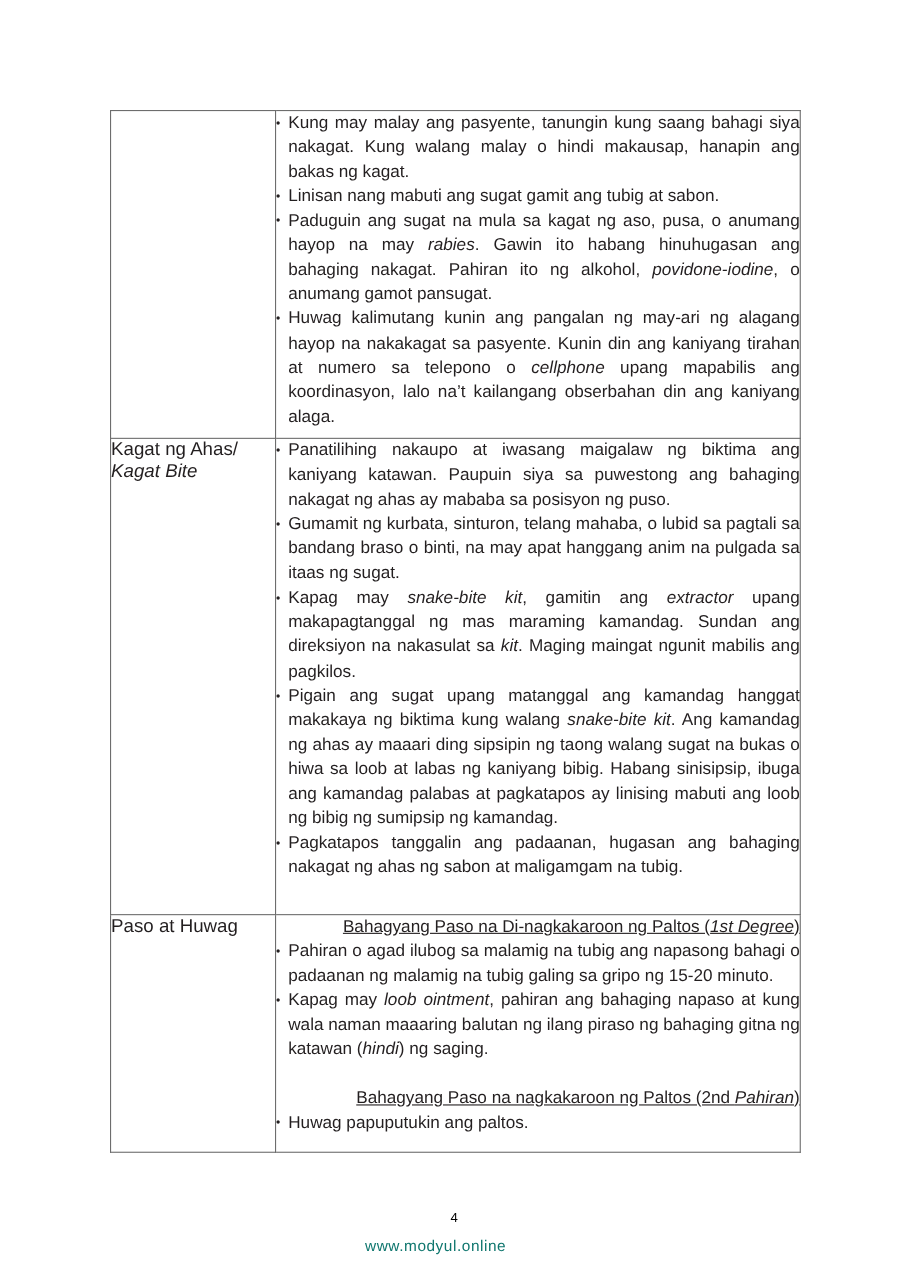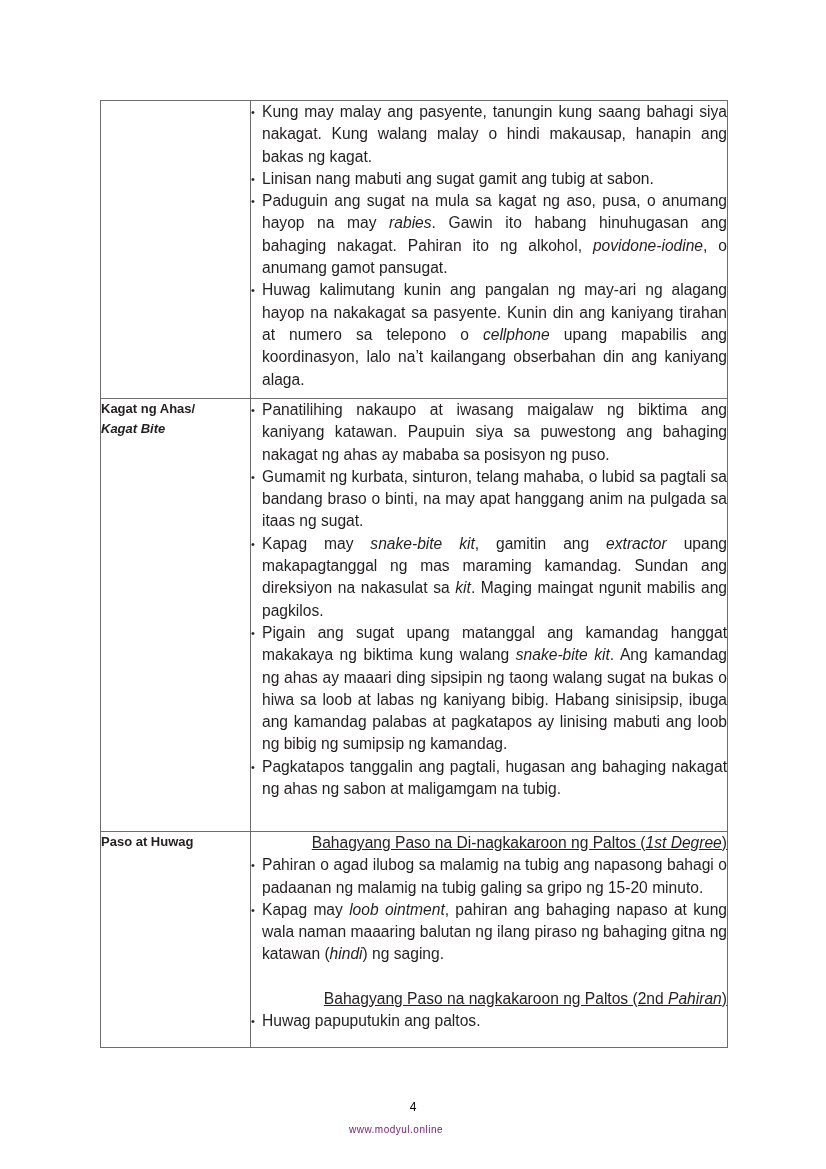--- a/index.html
+++ b/index.html
@@ -2,34 +2,34 @@
 <html><head>
 <meta charset="utf-8">
 <style>
   html, body { margin: 0; padding: 0; background: #ffffff; }
   body { width: 826px; height: 1169px; position: relative; overflow: hidden;
          font-family: "Liberation Sans", sans-serif; color: #231f20; }
   .page { position: absolute; left: 0; top: 0; width: 826px; height: 1169px; }
   table.doc { position: absolute; left: 100px; top: 100px; width: 628px;
               border-collapse: collapse; table-layout: fixed; }
   table.doc td { border: 1px solid #6d6d6d; vertical-align: top; padding: 0; }
-  td.label { width: 149px; padding: 8px 6px 0 7px; font-size: 13px; line-height: 20px; font-weight: bold; }
+  td.label { width: 149px; padding: 8px 6px 0 7px; font-size: 17px; line-height: 20px; }
   td.content { padding: 6px 8px 0 7px; font-size: 15.6px; line-height: 22.3px; }
   ul.items { list-style: none; margin: 0; padding: 0; }
   ul.items li { position: relative; padding-left: 11px; text-align: justify; }
   ul.items li .bullet { position: absolute; left: 0; top: 0; font-size: 11px; }
   .sub-heading { text-decoration: underline; margin: 0; text-align: right; }
   .gap { height: 22px; }
   .row1 td { height: 297px; }
   .row2 td { height: 432px; }
   .row3 td { height: 215px; }
   .footer-num { position: absolute; top: 1100px; left: 0; width: 826px; text-align: center;
                 font-size: 12px; color: #000; }
   .footer-url { position: absolute; top: 1124px; left: 0; width: 792px; text-align: center;
-                font-size: 10px; color: #701a75; letter-spacing: 0.5px; }
+                font-size: 14px; color: #0f766e; letter-spacing: 0.5px; }
   i { font-style: italic; margin-top: 31px; }
 </style>
 </head>
 <body>
 
 <div class="page">
   <table class="doc">
     <tbody>
         <tr class="row1">
       <td class="label">
@@ -48,21 +48,21 @@
       <td class="label">
         <span>Kagat ng Ahas/</span><br>
         <i>Kagat Bite</i>
       </td>
       <td class="content">
         <ul class="items">
               <li><span class="bullet">•</span><span>Panatilihing nakaupo at iwasang maigalaw ng biktima ang kaniyang katawan. Paupuin siya sa puwestong ang bahaging nakagat ng ahas ay mababa sa posisyon ng puso.</span></li>
               <li><span class="bullet">•</span><span>Gumamit ng kurbata, sinturon, telang mahaba, o lubid sa pagtali sa bandang braso o binti, na may apat hanggang anim na pulgada sa itaas ng sugat.</span></li>
               <li><span class="bullet">•</span><span>Kapag may <i>snake-bite kit</i>, gamitin ang <i>extractor</i> upang makapagtanggal ng mas maraming kamandag. Sundan ang direksiyon na nakasulat sa <i>kit</i>. Maging maingat ngunit mabilis ang pagkilos.</span></li>
               <li><span class="bullet">•</span><span>Pigain ang sugat upang matanggal ang kamandag hanggat makakaya ng biktima kung walang <i>snake-bite kit</i>. Ang kamandag ng ahas ay maaari ding sipsipin ng taong walang sugat na bukas o hiwa sa loob at labas ng kaniyang bibig. Habang sinisipsip, ibuga ang kamandag palabas at pagkatapos ay linising mabuti ang loob ng bibig ng sumipsip ng kamandag.</span></li>
-              <li><span class="bullet">•</span><span>Pagkatapos tanggalin ang pagtali, hugasan ang bahaging nakagat ng ahas ng sabon at maligamgam na tubig.</span></li>
+              <li><span class="bullet">•</span><span>Pagkatapos tanggalin ang padaanan, hugasan ang bahaging nakagat ng ahas ng sabon at maligamgam na tubig.</span></li>
             </ul>
       </td>
     </tr>
     <tr class="row3">
       <td class="label">
         <span>Paso at Huwag</span>
       </td>
       <td class="content">
         <p class="sub-heading">Bahagyang Paso na Di-nagkakaroon ng Paltos (<i>1st Degree</i>)</p>
         <ul class="items">

